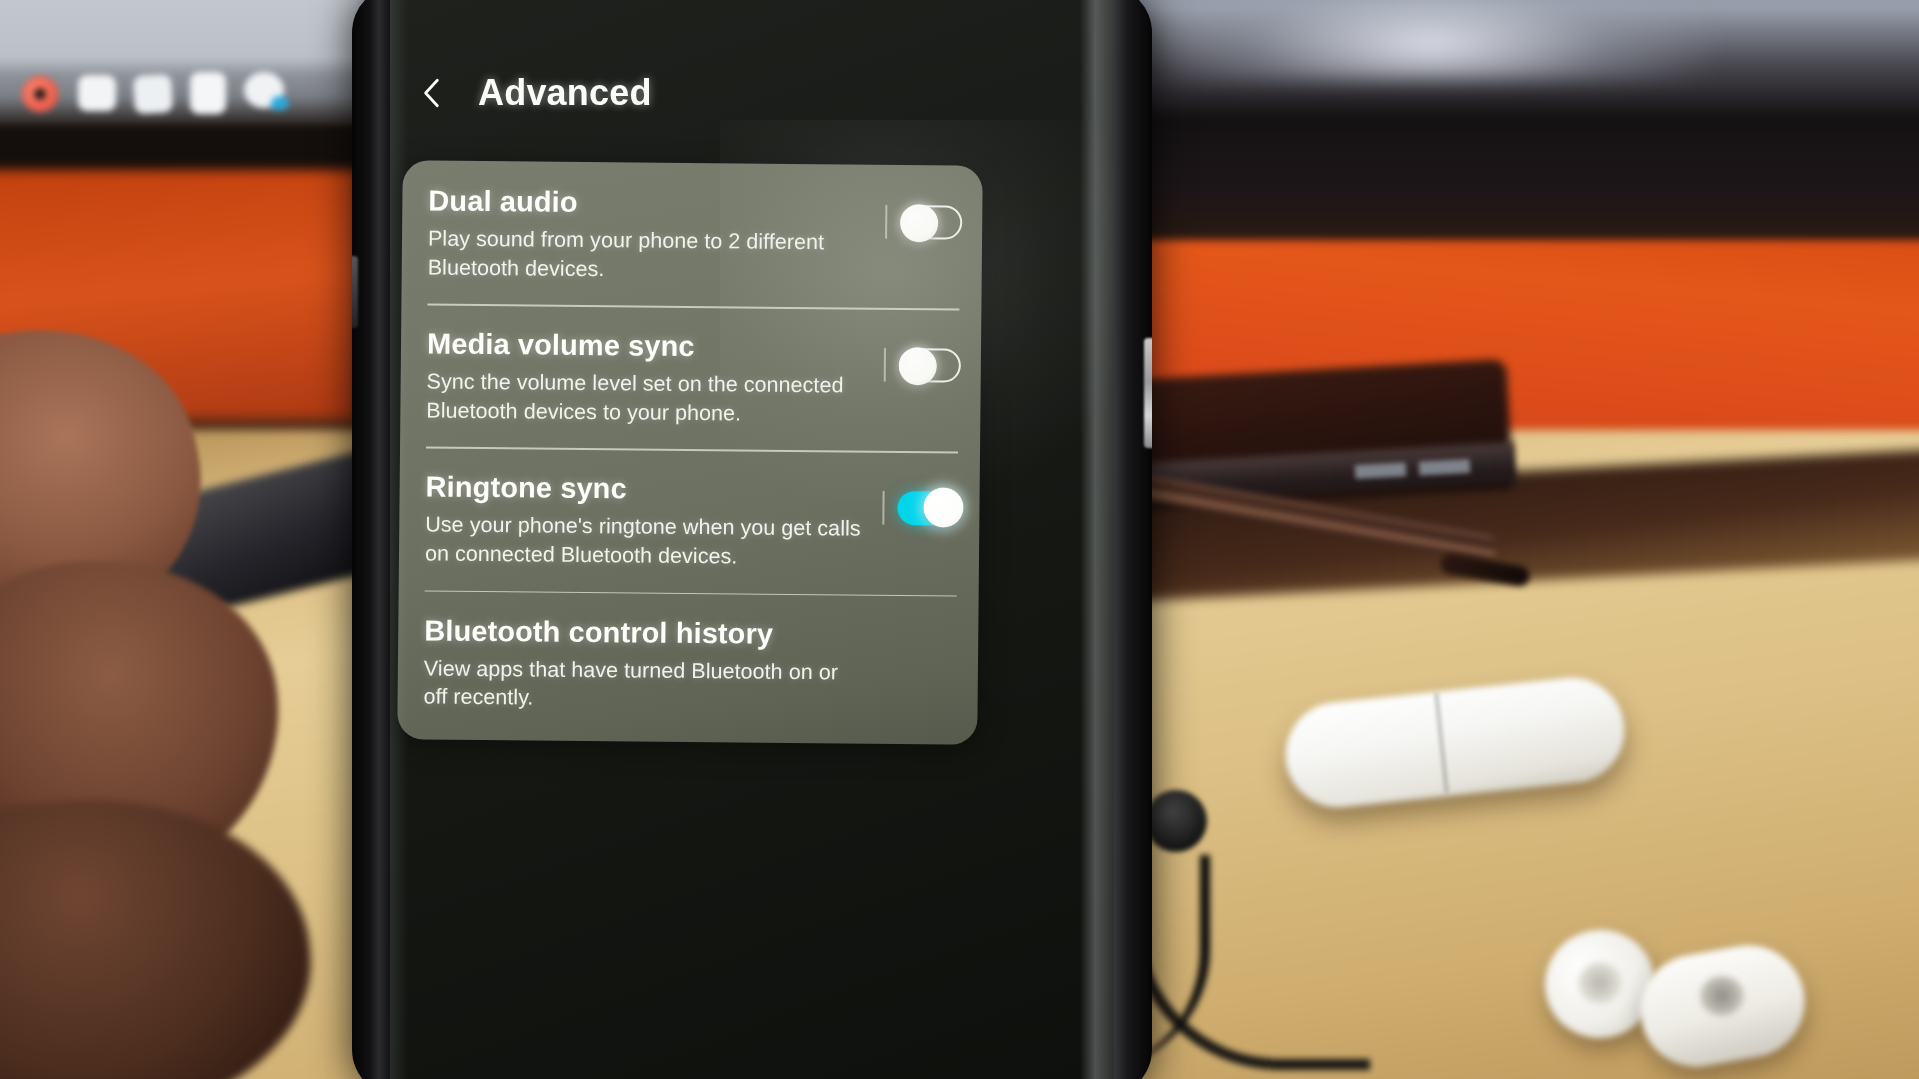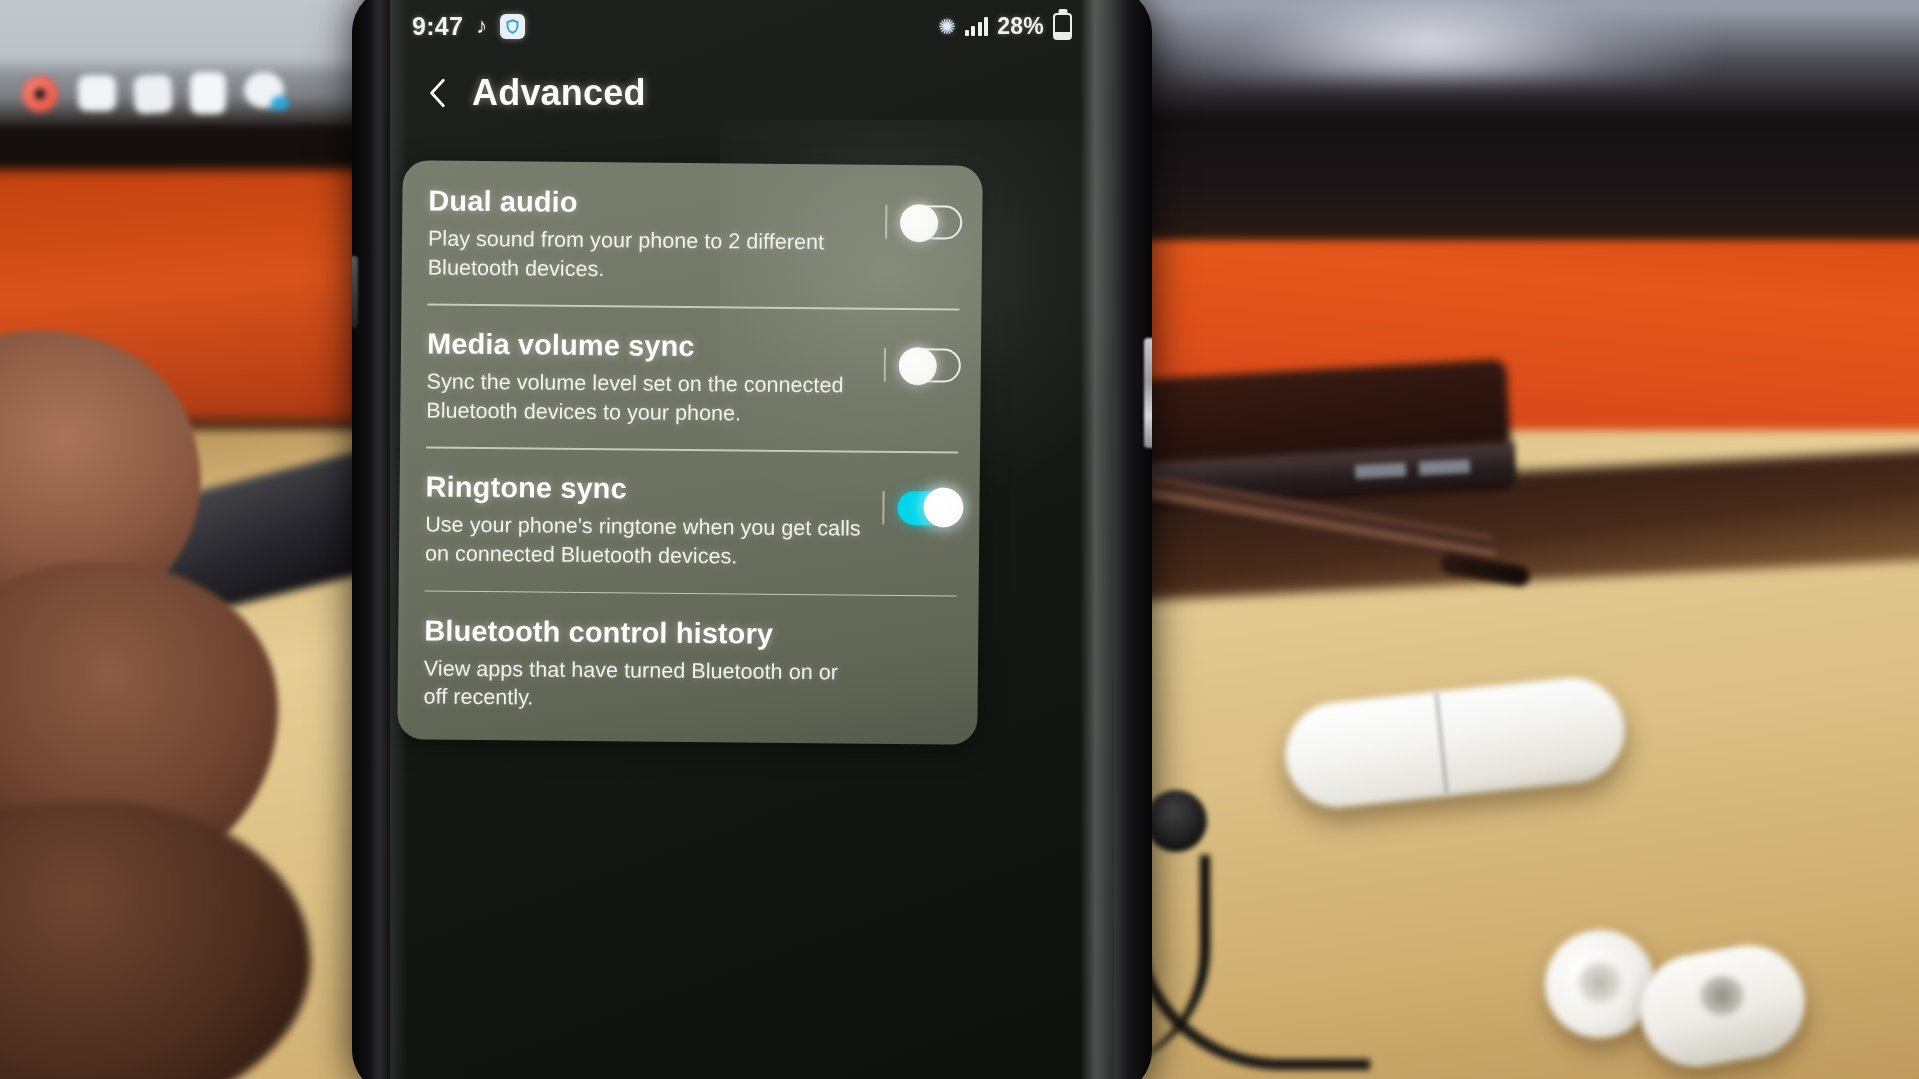--- a/index.html
+++ b/index.html
@@ -260,21 +260,21 @@
     position:relative; background:linear-gradient(180deg, rgba(0,0,0,0) 72%, #ecece8 72%);
   }
   .batt-icon::before {
     content:""; position:absolute; left:50%; transform:translateX(-50%); top:-6px;
     width:9px; height:4px; background:#ecece8; border-radius:2px 2px 0 0;
   }
 
   
   .header {
     position:absolute; left:0; top:52px; width:100%; height:82px;
-    display:flex; align-items:center; gap:12px; padding-left:26px; z-index:20;
+    display:flex; align-items:center; gap:24px; padding-left:20px; z-index:20;
   }
   .back-chevron {
     width:44px; height:44px; display:flex; align-items:center; justify-content:center;
     cursor:pointer;
   }
   .back-chevron svg { width:26px; height:32px; }
   .page-title {
     font-size:36px; font-weight:bold; color:#fbfbf8; letter-spacing:.2px;
     text-shadow:0 0 9px rgba(255,255,255,.45);
   }
@@ -371,42 +371,20 @@
   <div class="finger-lower"></div>
   <div class="palm"></div>
 </div>
 
 <div id="phone">
   <div class="side-btn"></div>
   <div class="side-btn2"></div>
 
   <div id="screen">
 
-    <div class="statusbar">
-      <div class="sb-left">
-        <span class="sb-time">9:47</span>
-        <span class="sb-note">♪</span>
-        <span class="sb-shield">
-          <svg viewBox="0 0 24 24" fill="none" stroke="#2aa3d4" stroke-width="3">
-            <path d="M12 2 L20 5 V11 C20 16 16 20.5 12 22 C8 20.5 4 16 4 11 V5 Z"></path>
-          </svg>
-        </span>
-      </div>
-      <div class="sb-right">
-        <span class="sb-bt">✺</span>
-        <span class="sig">
-            <i></i>
-            <i></i>
-            <i></i>
-            <i></i>
-          </span>
-        <span class="sb-batt-txt">28%</span>
-        <span class="batt-icon"></span>
-      </div>
-    </div>
 
     <div class="header">
       <span class="back-chevron">
         <svg viewBox="0 0 24 30" fill="none" stroke="#fbfbf8" stroke-width="2.6" stroke-linecap="round" stroke-linejoin="round">
           <path d="M17 3 L6 15 L17 27"></path>
         </svg>
       </span>
       <span class="page-title">Advanced</span>
     </div>
 

